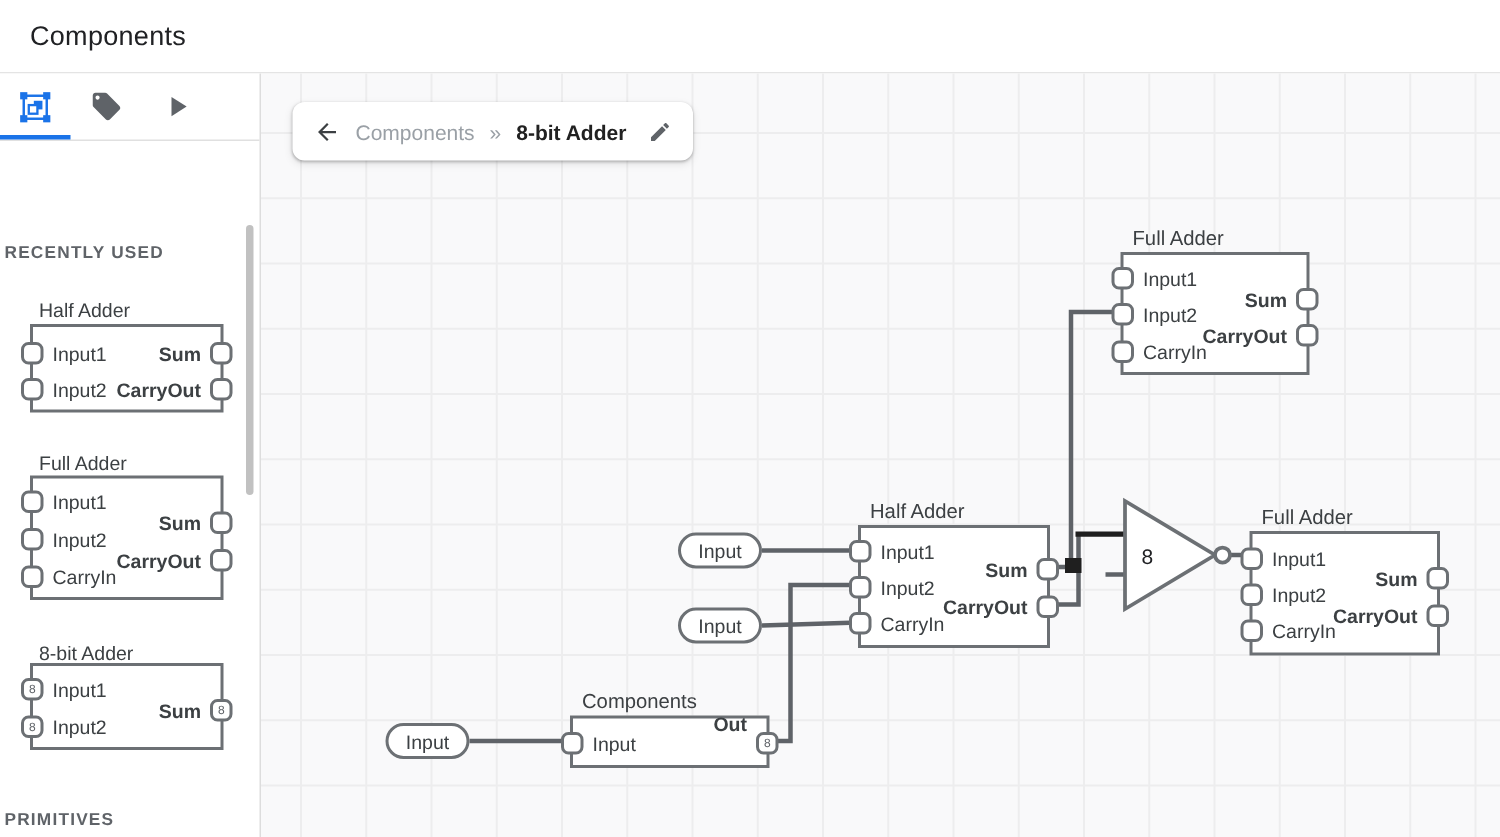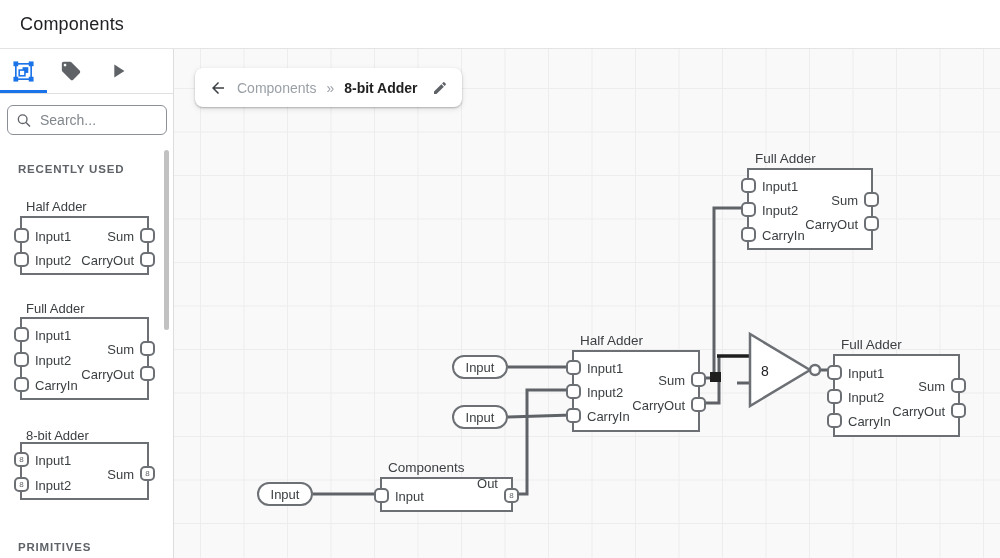--- a/index.html
+++ b/index.html
@@ -17,30 +17,30 @@
   .tabbar { position:absolute; left:0; top:0; width:173px; height:45px; border-bottom:1px solid #e0e0e0; display:flex; }
   .tab { width:47px; height:44px; display:flex; align-items:center; justify-content:center; position:relative; cursor:pointer; }
   .tab-underline { position:absolute; left:0; bottom:0; width:47px; height:3px; background:#1a73e8; }
 
   .searchbox { position:absolute; left:7px; top:56px; width:160px; height:30px; border:1.5px solid #8a9096;
                border-radius:6px; background:#fff; display:flex; align-items:center; padding:0 8px; }
   .searchbox input { border:none; outline:none; width:118px; font-size:14px; color:#3c4043; margin-left:8px;
                      font-family:"Liberation Sans",sans-serif; background:transparent; }
   .searchbox input::placeholder { color:#80868b; }
 
-  .section-label { position:absolute; left:18px; font-size:11.5px; font-weight:bold; color:#5f6368; letter-spacing:.8px;text-align:center; }
+  .section-label { position:absolute; left:3px; font-size:11.5px; font-weight:bold; color:#5f6368; letter-spacing:.8px;text-align:center; }
 
   .sb-title { position:absolute; left:26px; font-size:13px; color:#3c4043; white-space:nowrap; }
   .sb-box { position:absolute; left:20px; width:129px; background:#fff; border:2px solid #6c7074; }
 
   .port { position:absolute; width:15px; height:15px; background:#fff; border:2px solid #6c7074; border-radius:5px;
           display:flex; align-items:center; justify-content:center; font-size:8px; color:#5f6368; }
   .pl { left:-8px; } .pr { right:-8px; }
   .plbl { position:absolute; font-size:13px; color:#3c4043; white-space:nowrap; transform:translateY(-50%); }
-  .plbl.ll { left:13px; } .plbl.rr { right:13px; }
+  .plbl.ll { left:13px; } .plbl.rr { right:13px;font-weight:bold; }
 
   .sb-scroll { position:absolute; left:164px; top:101px; width:5px; height:180px; background:#c1c1c1; border-radius:3px; }
 
   
   .canvas { position:absolute; left:174px; top:49px; width:826px; height:509px; background:#f9f9fa;
             background-image:linear-gradient(#ededee 1px, transparent 1px),
                              linear-gradient(90deg, #ededee 1px, transparent 1px);
             background-size:43.5px 43.5px; background-position:26px 39px; }
   .wires { position:absolute; left:0; top:0; }
 
@@ -86,27 +86,20 @@
         <path d="M21.41 11.58l-9-9C12.05 2.22 11.55 2 11 2H4c-1.1 0-2 .9-2 2v7c0 .55.22 1.05.59 1.42l9 9c.36.36.86.58 1.41.58.55 0 1.05-.22 1.41-.59l7-7c.37-.36.59-.86.59-1.41 0-.55-.23-1.06-.59-1.42zM5.5 7C4.67 7 4 6.33 4 5.5S4.67 4 5.5 4 7 4.67 7 5.5 6.33 7 5.5 7z" fill="#5f6368"></path>
       </svg>
     </div>
     <div class="tab">
       <svg width="22" height="22" viewBox="0 0 24 24">
         <path d="M8 5v14l11-7z" fill="#5f6368"></path>
       </svg>
     </div>
   </div>
 
-  <div class="searchbox">
-    <svg width="17" height="17" viewBox="0 0 24 24">
-      <circle cx="10" cy="10" r="6.5" fill="none" stroke="#5f6368" stroke-width="2"></circle>
-      <line x1="15" y1="15" x2="21" y2="21" stroke="#5f6368" stroke-width="2"></line>
-    </svg>
-    <input type="text" placeholder="Search..." style="">
-  </div>
 
   <div class="section-label" style="top:114px">RECENTLY USED</div>
 
   <div class="sb-title" style="top:150px">Half Adder</div>
   <div class="sb-box" style="top:167px; height:59px">
     <div class="port pl" style="top:10px"></div>
     <div class="port pl" style="top:34px"></div>
     <div class="port pr" style="top:10px"></div>
     <div class="port pr" style="top:34px"></div>
     <div class="plbl ll" style="top:18px">Input1</div>

